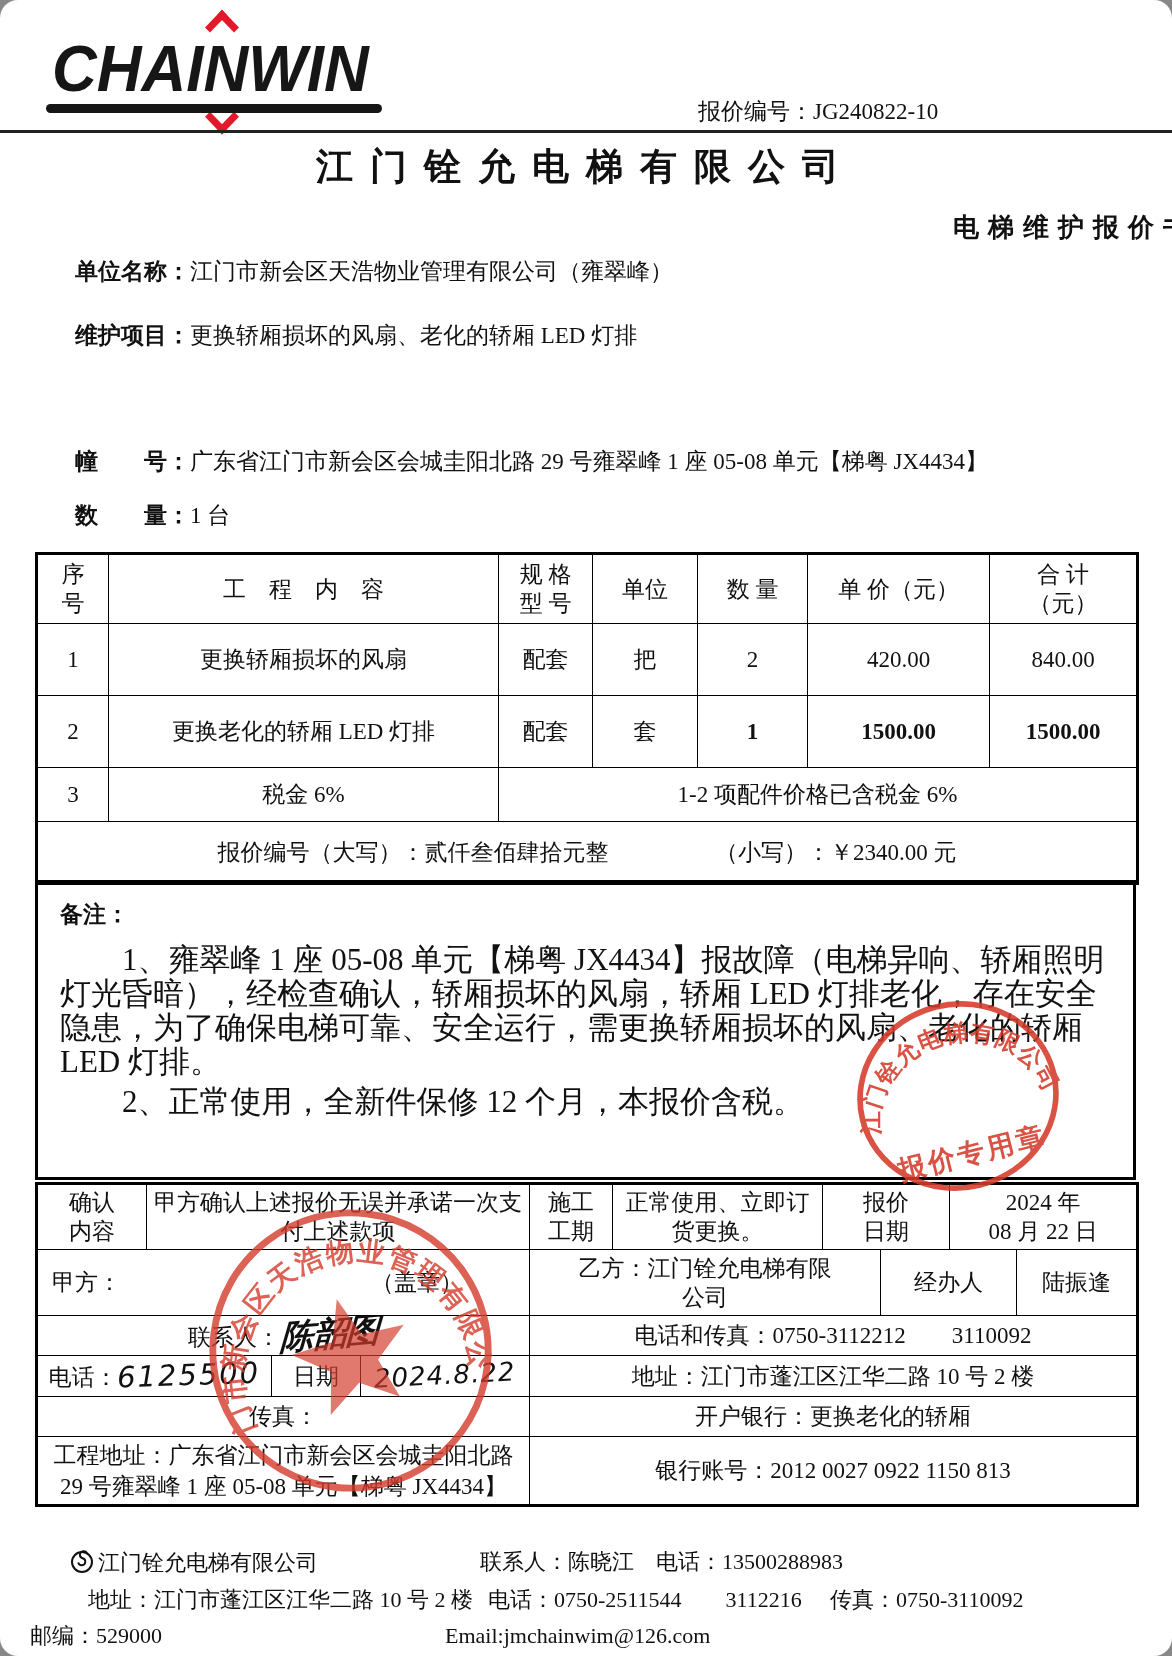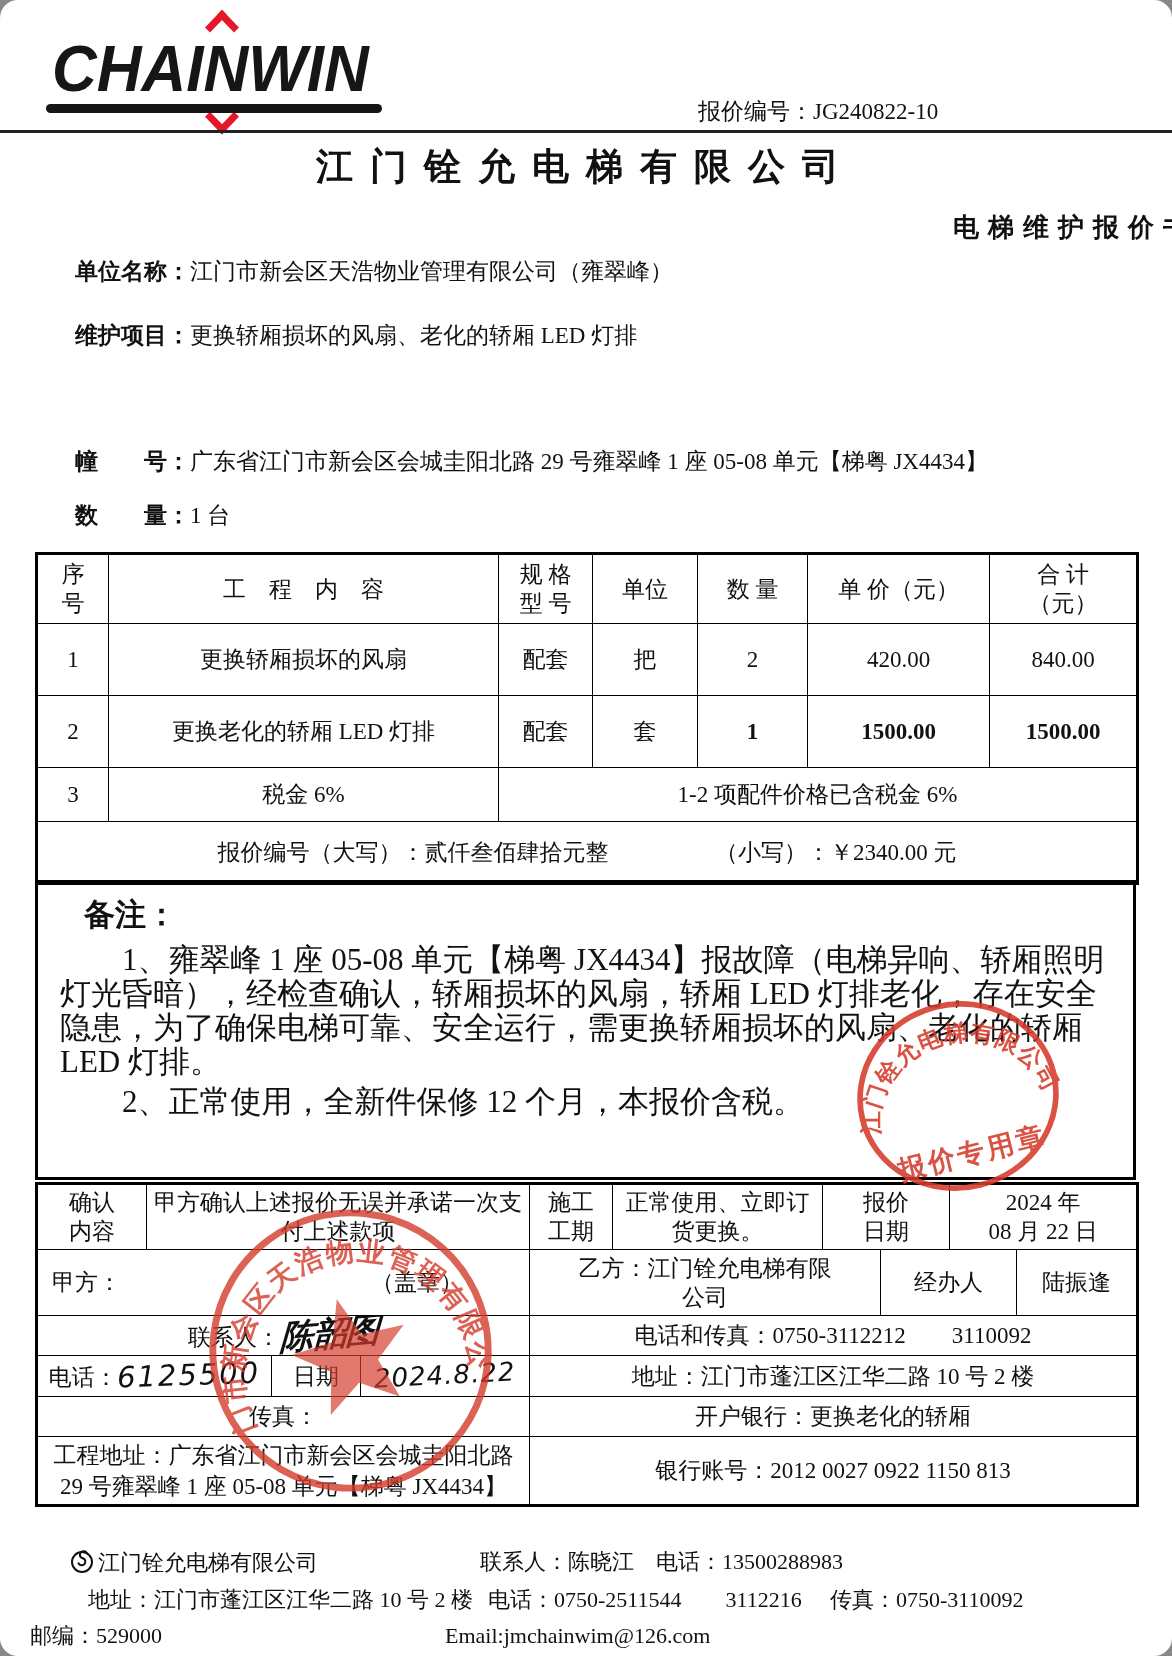--- a/index.html
+++ b/index.html
@@ -29,21 +29,21 @@
   td{border:1.6px solid #000;padding:0 6px;text-align:center;vertical-align:middle;
      font-size:23px;line-height:29px;overflow:hidden;}
   .outer{border:3px solid #000;}
   .tl{text-align:center;}
   .bold{font-weight:bold;}
   .items{left:35px;top:552px;}
   .confirm{left:35px;top:1182px;}
   
   .remarks{left:35px;top:880px;width:1101px;height:300px;border:3px solid #000;box-sizing:border-box;
            padding:10px 22px 0 22px;}
-  .remarks .rlabel{font-size:31px;font-weight:600;line-height:44px;margin-left:24px;}
+  .remarks .rlabel{font-size:23px;font-weight:600;line-height:44px;}
   .remarks p{margin:6px 0 0 0;font-size:31px;line-height:34px;text-indent:2em;}
   
   .stamp{pointer-events:none;z-index:5;}
   .stamp-quote{left:848px;top:992px;width:220px;height:208px;transform:rotate(-14deg);opacity:.88;}
   .stamp-party{left:203px;top:1203px;width:295px;height:295px;transform:rotate(-15deg);opacity:.8;}
   
   .hand{font-family:"DejaVu Sans",sans-serif;font-style:italic;display:inline-block;}
   .hand-sign{font-size:34px;font-weight:bold;letter-spacing:-1px;transform:rotate(-5deg) skewX(-8deg);}
   .hand-phone{font-size:29px;letter-spacing:2px;transform:rotate(-2deg);}
   .hand-date{font-size:26px;letter-spacing:1px;transform:rotate(-3deg);}

